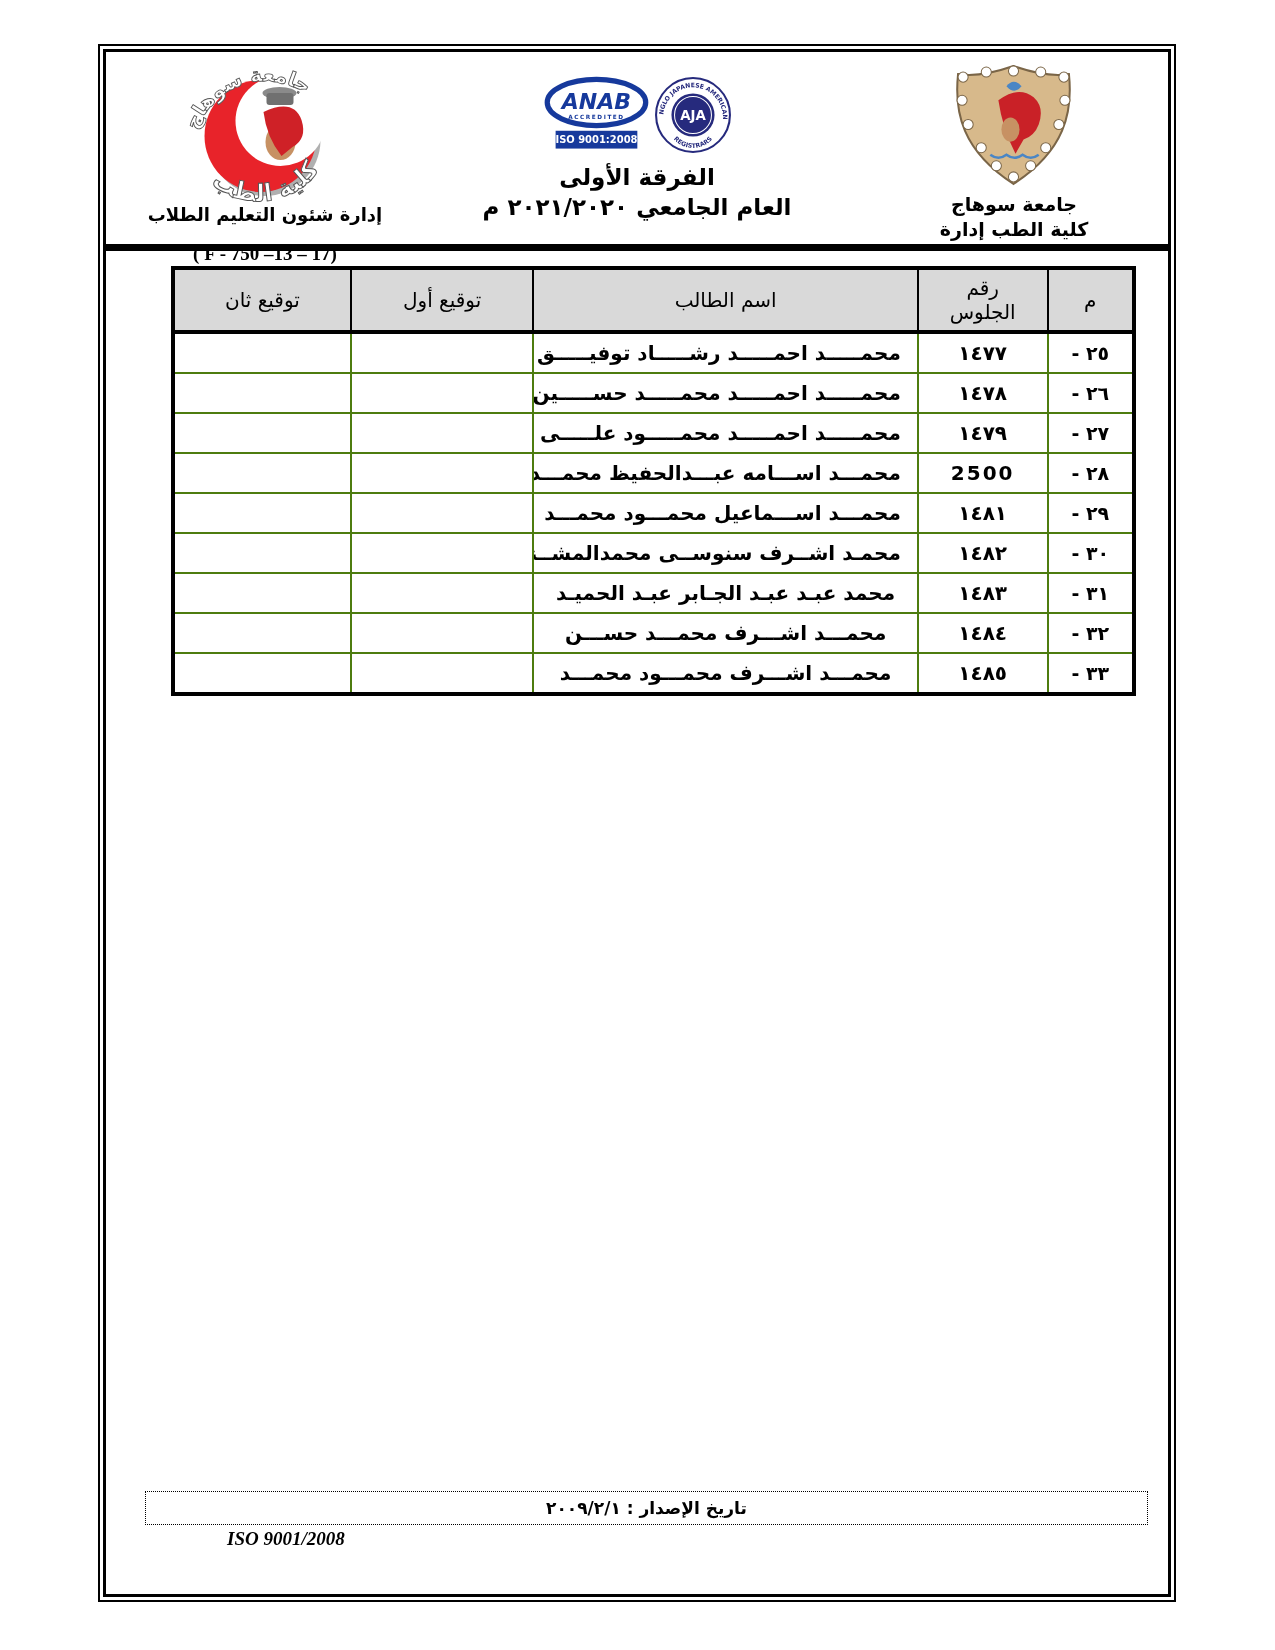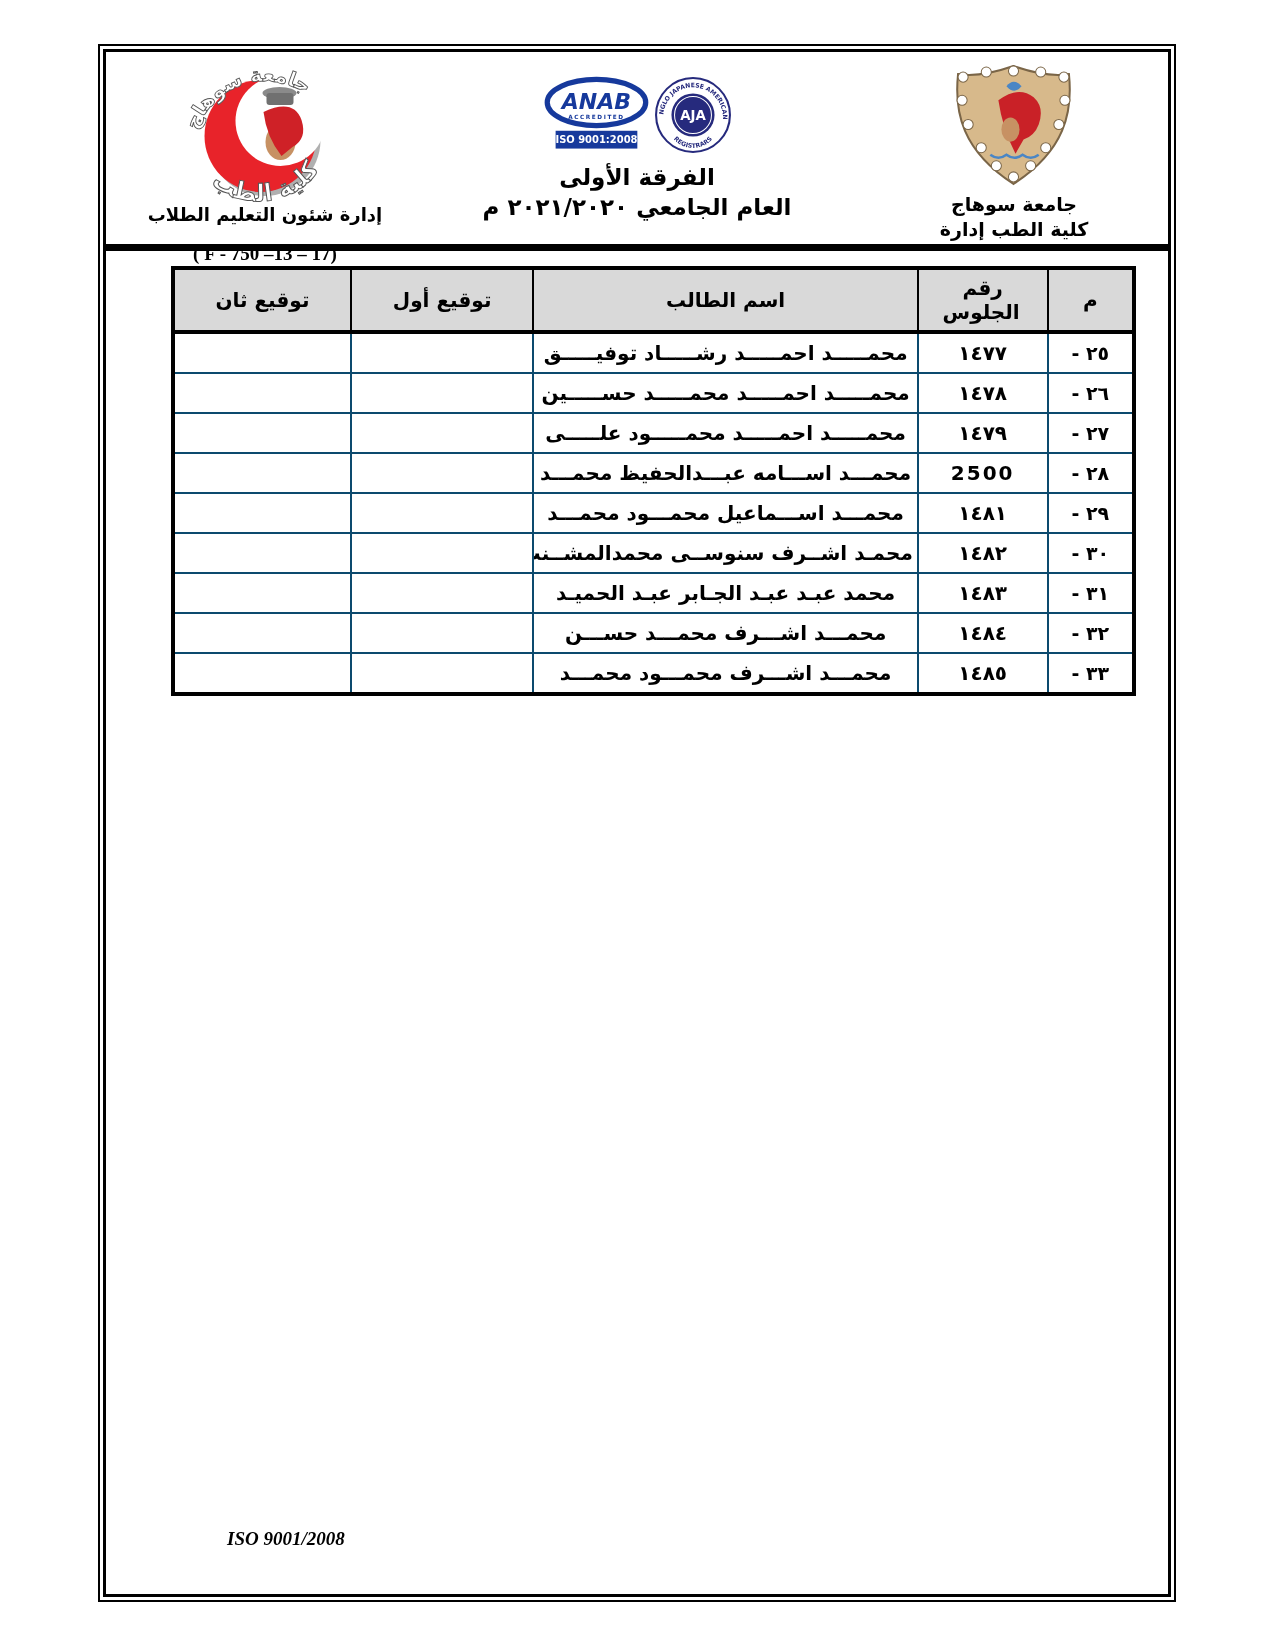--- a/index.html
+++ b/index.html
@@ -21,23 +21,23 @@
   .year{font-weight:bold;font-size:23px;margin-top:4px;text-align:center;white-space:nowrap;}
   .dept{font-weight:bold;font-size:18px;text-align:center;margin-top:2px;white-space:nowrap;}
   .form-code{font-weight:bold;font-size:19px;font-family:"Liberation Serif",serif;
              direction:ltr;text-align:center;margin-top:18px;}
   .rule{height:7px;background:#000;}
 
   
   table.roster{border-collapse:collapse;border:4px solid #000;table-layout:fixed;
                width:965px;margin:15px 32px 0 auto;}
   .roster th{background:#d9d9d9;border:2px solid #000;border-bottom:4px solid #000;
-             height:60px;font-size:20px;font-weight:bold;text-align:center;vertical-align:middle;padding:0;}
-  .roster td{border:2px solid #0c4a6e;height:38px;text-align:center;vertical-align:middle;
-             font-weight:bold;font-size:20px;padding:0 4px;overflow:hidden;white-space:nowrap;}
+             height:60px;font-size:20px;font-weight:normal;text-align:center;vertical-align:middle;padding:0;}
+  .roster td{border:2px solid #4d7c0f;height:38px;text-align:center;vertical-align:middle;
+             font-weight:bold;font-size:20px;padding:0 16px;overflow:hidden;white-space:nowrap;}
   .col-m{width:9%;} .col-seat{width:13.5%;} .col-name{width:40%;}
   .col-sig1{width:19%;} .col-sig2{width:18.5%;}
   td.m-cell{direction:ltr;font-size:19px;}
   td.seat-cell{font-size:20px;letter-spacing:2px;}
   td.name-cell{font-size:20px;}
   .seat-head{width:74px;margin:0 auto;line-height:1.2;}
 
   
   .footer{position:absolute;bottom:44px;left:39px;right:20px;}
   .footer-row{display:flex;direction:rtl;}
@@ -225,18 +225,19 @@
         <td class="seat-cell">١٤٨٥</td>
         <td class="name-cell">محمـــد اشـــرف محمـــود محمـــد</td>
         <td></td>
         <td></td>
       </tr>
     </tbody>
   </table>
 
   <div class="footer">
     <div class="footer-row">
+      <div class="fcell fcell-date">تاريخ الإصدار : ٢٠٠٩/٢/١</div>
     </div>
     <div class="iso-line">ISO 9001/2008</div>
   </div>
 
 </div>
 </div>
 
 </body></html>

